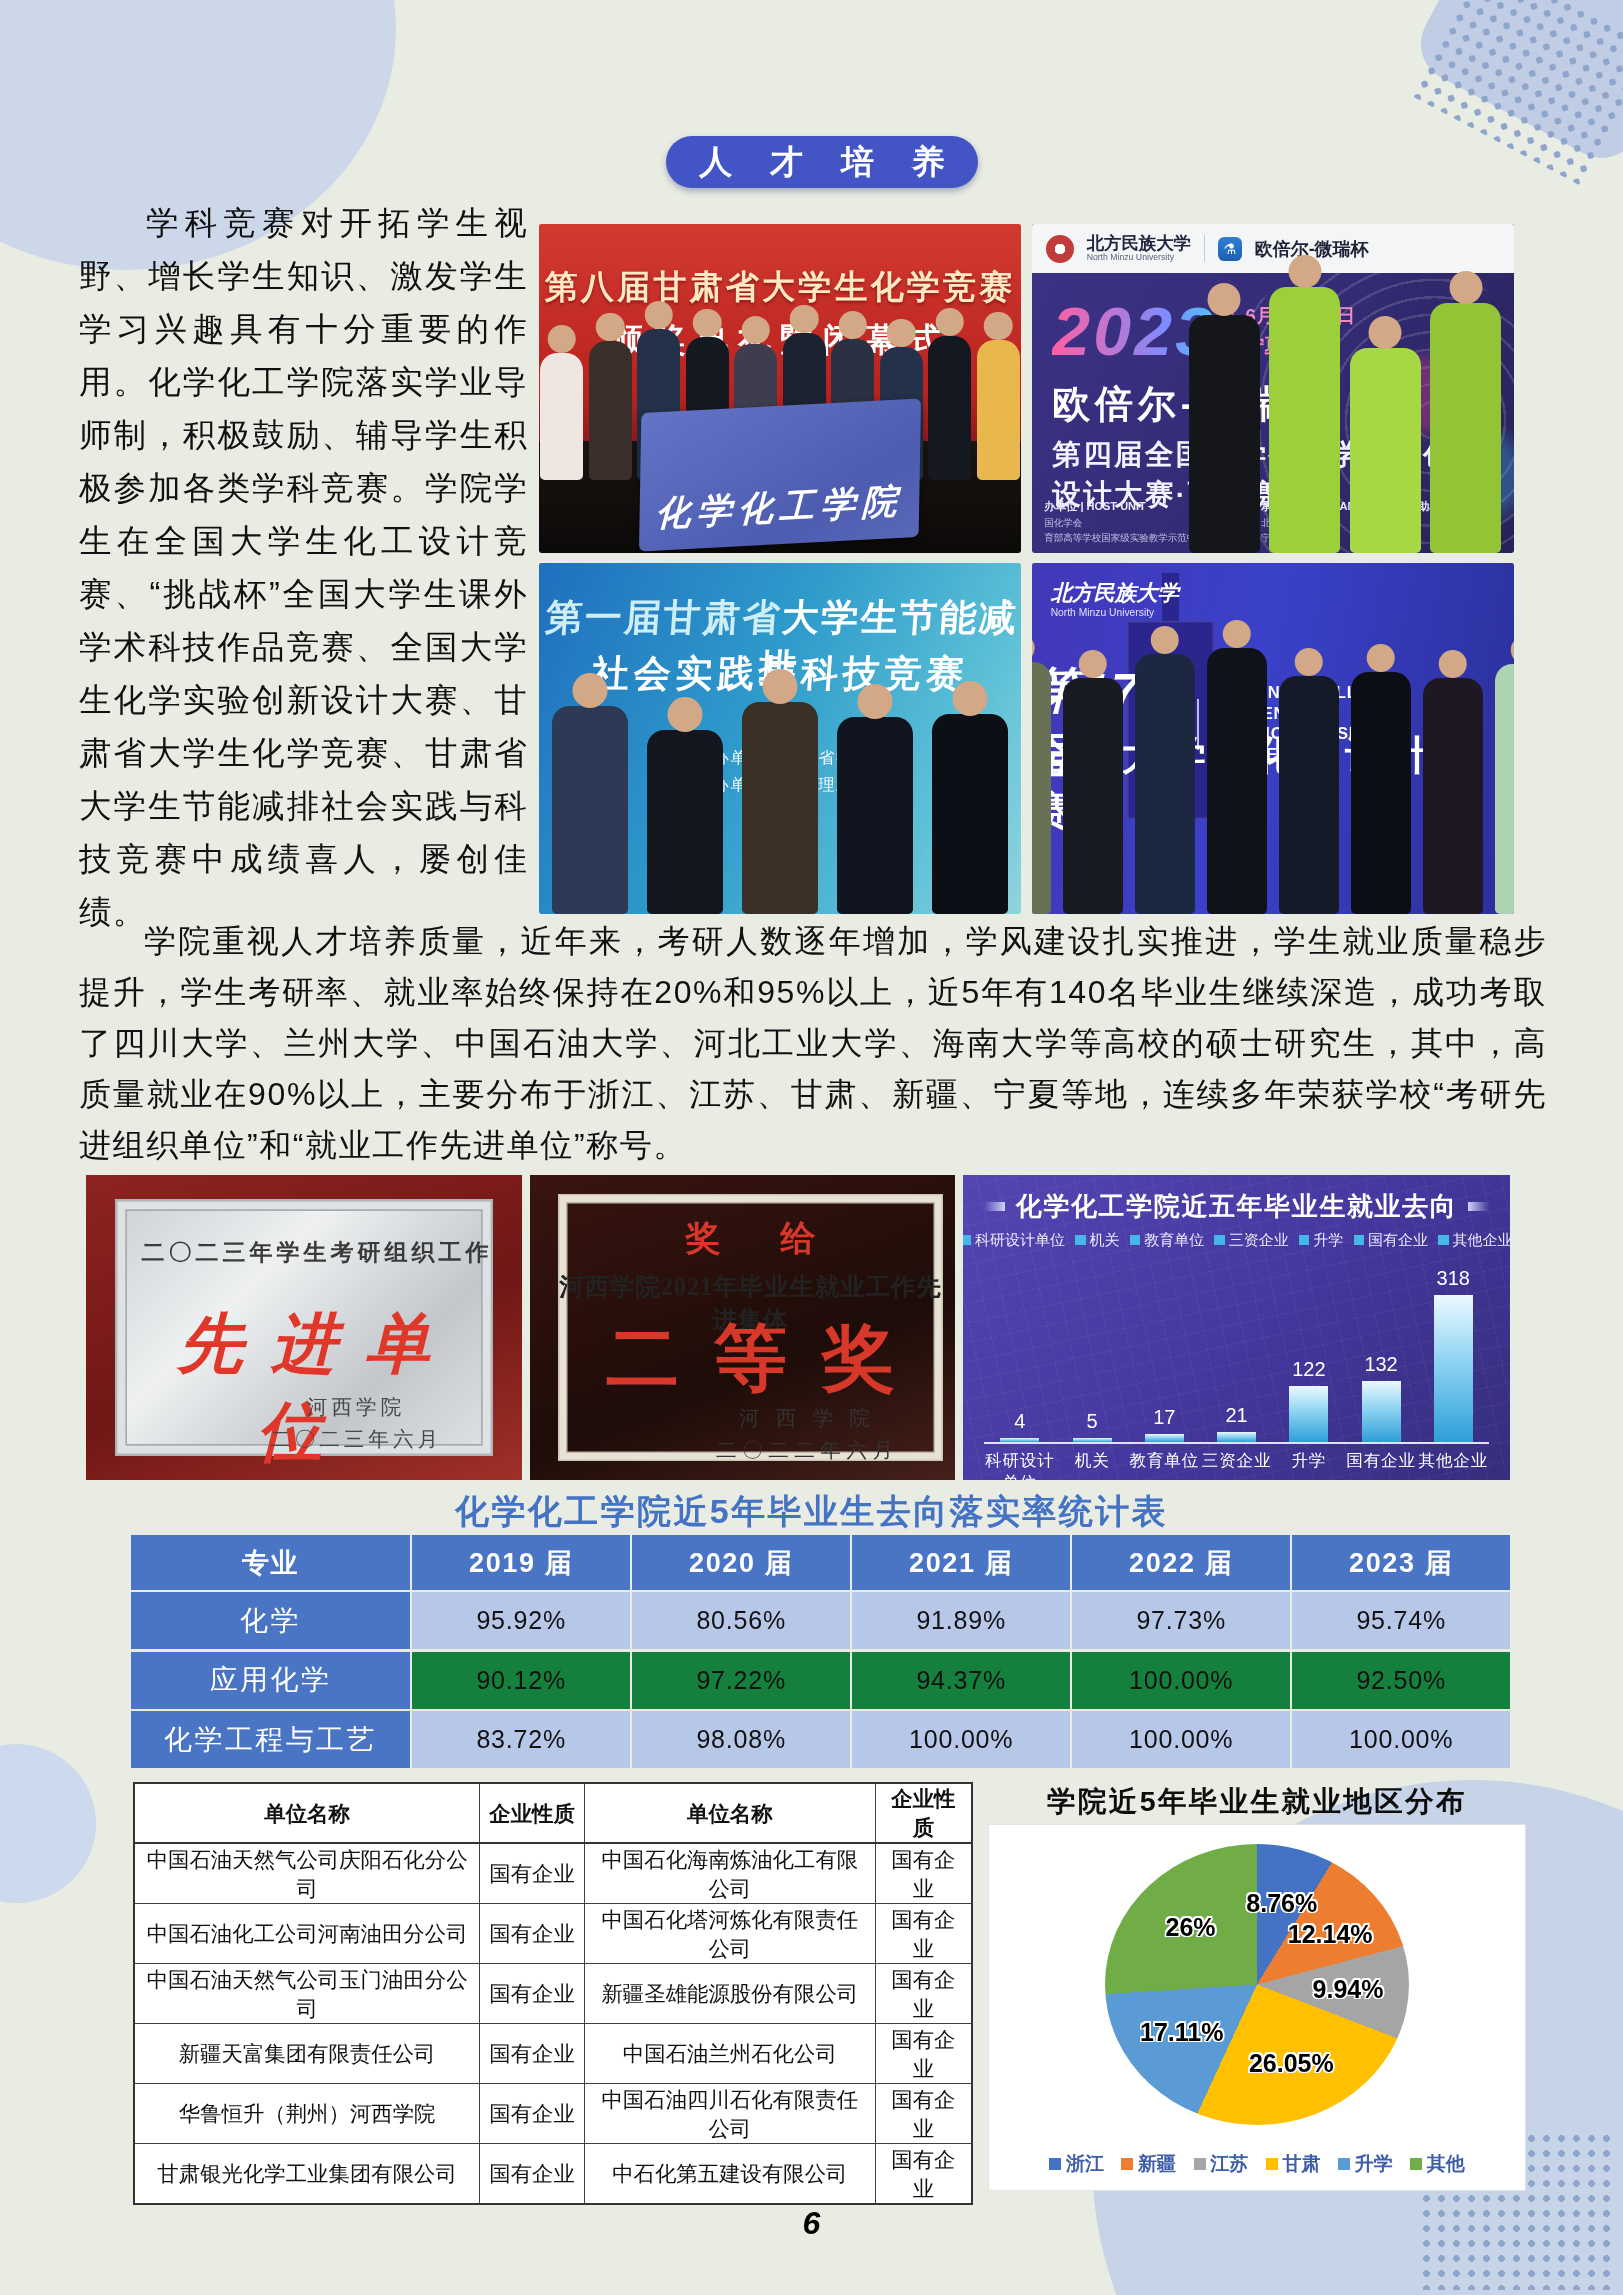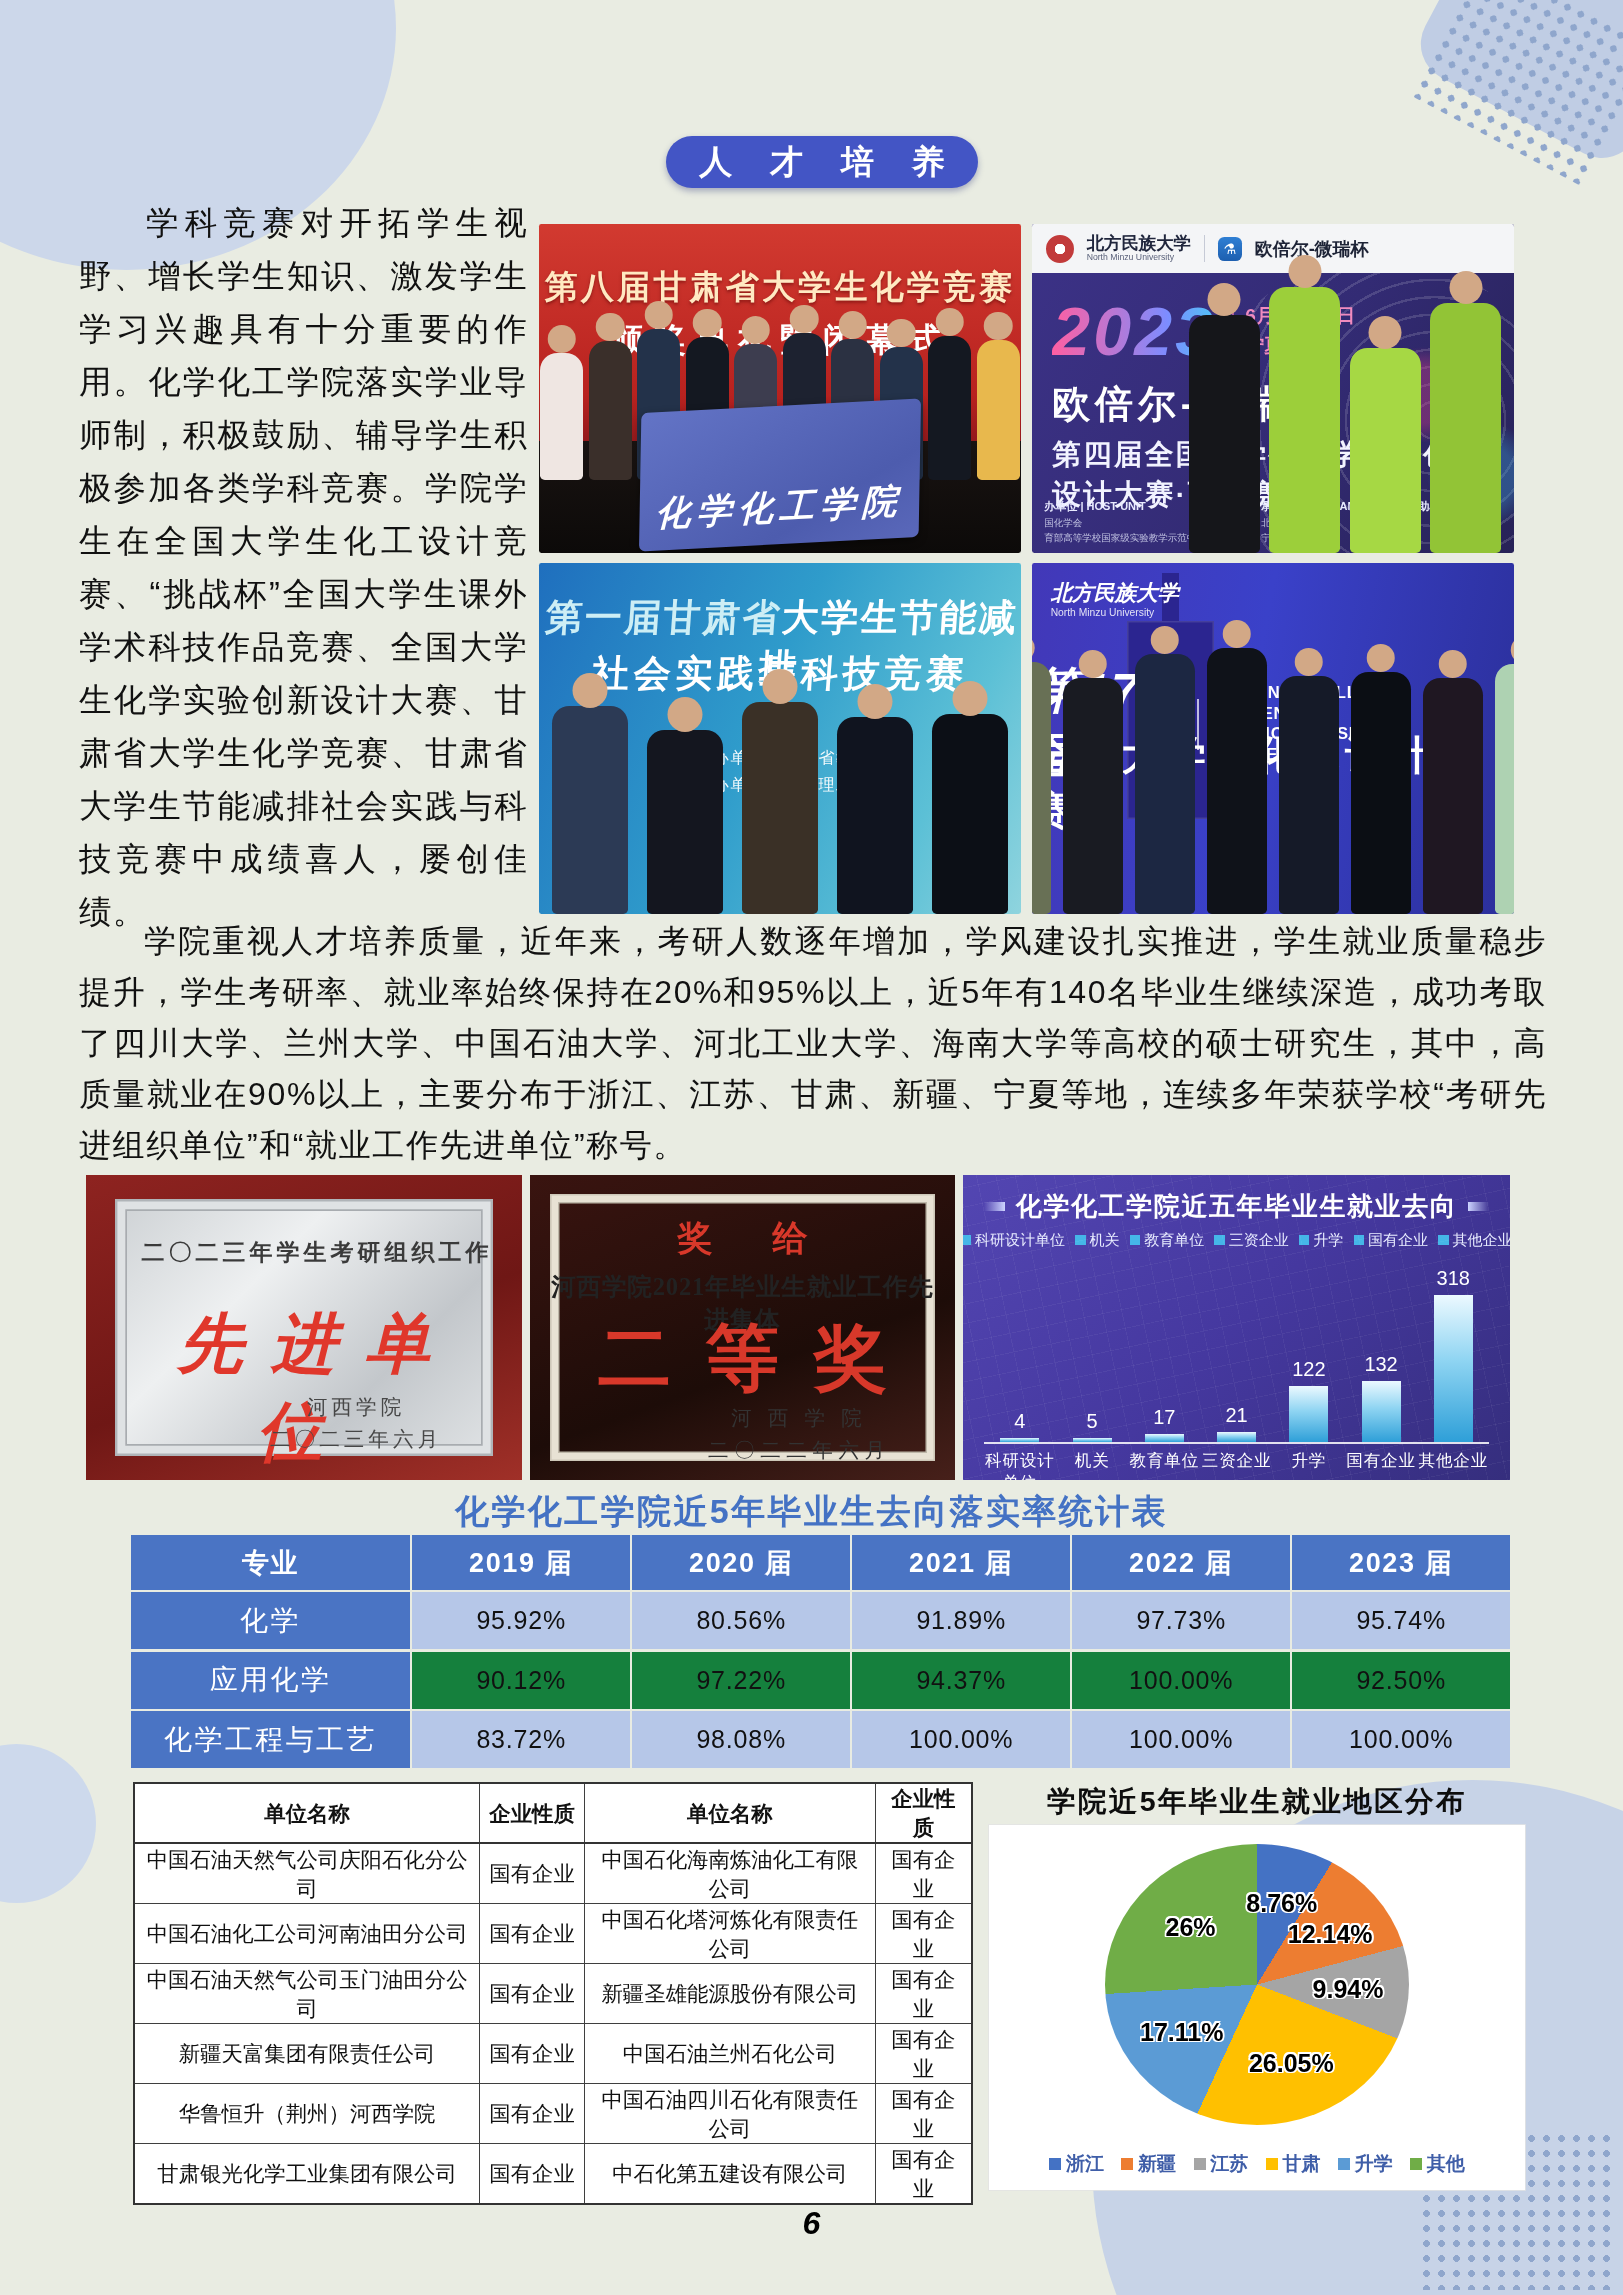--- a/index.html
+++ b/index.html
@@ -132,21 +132,21 @@
   .c1-line1{position:absolute;left:27px;top:38px;font-size:23px;letter-spacing:4px;color:#3a3a3a;
             font-weight:700;font-family:"Liberation Serif",serif;}
   .c1-main{position:absolute;top:101px;width:100%;text-align:center;font-size:65px;color:#e0372b;
            font-weight:700;letter-spacing:28.5px;text-indent:28.5px;font-style:italic;
            font-family:Liberation Sans, sans-serif;}
   .c1-sig{position:absolute;right:51px;top:192px;text-align:center;font-size:20.6px;color:#474747;
           line-height:32px;letter-spacing:4px;font-family:"Liberation Serif",serif;}
   .cert2{width:428px;background:linear-gradient(160deg,#3a1410,#1d0c08 60%,#47201a);padding:19px 20.6px;}
   .plate2{position:relative;width:100%;height:100%;
           background:linear-gradient(150deg,#f0ead d0,#ece6d9 0%,#e2dccd 60%,#d9d3c5 100%);
-          box-shadow:inset 0 0 0 1.6px #cdc7b8,inset 0 0 0 8px #e8e2d4,inset 0 0 0 9.5px #bdb7a8;}
+          box-shadow:inset 0 0 0 1.6px #cdc7b8,inset 0 0 0 8px #e8e2d4,inset 0 0 0 9.5px #bdb7a8;margin-left:8px;}
   .c2-head{position:absolute;top:20.6px;width:100%;text-align:center;font-size:35px;color:#d8382a;
            font-weight:700;letter-spacing:60px;text-indent:60px;font-family:"Liberation Serif",serif;}
   .c2-line{position:absolute;top:76px;width:100%;text-align:center;font-size:24.6px;color:#222;
            font-weight:700;letter-spacing:0.8px;font-family:"Liberation Serif",serif;}
   .c2-main{position:absolute;top:116px;width:100%;text-align:center;font-size:73px;color:#d8382a;
            font-weight:700;letter-spacing:35px;text-indent:35px;font-family:"Liberation Serif",serif;}
   .c2-sig{position:absolute;right:44px;top:208px;text-align:center;font-size:20.6px;color:#333;
           line-height:32px;letter-spacing:5.5px;font-family:"Liberation Serif",serif;}
 
   

